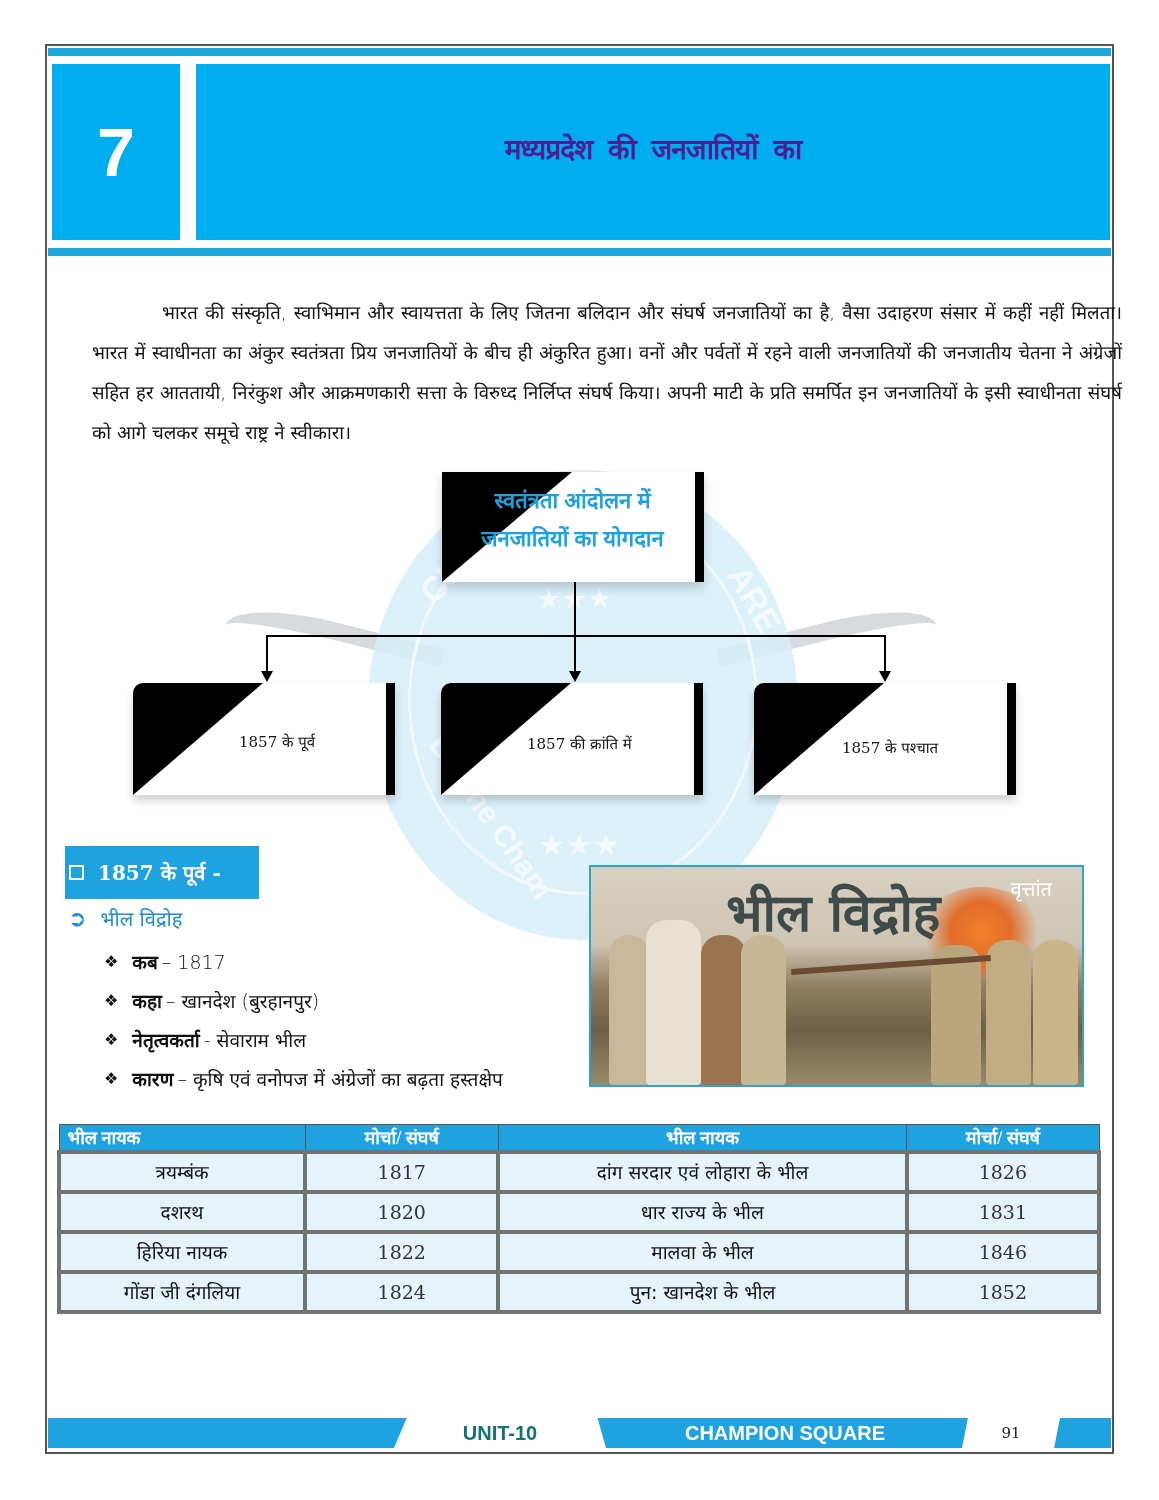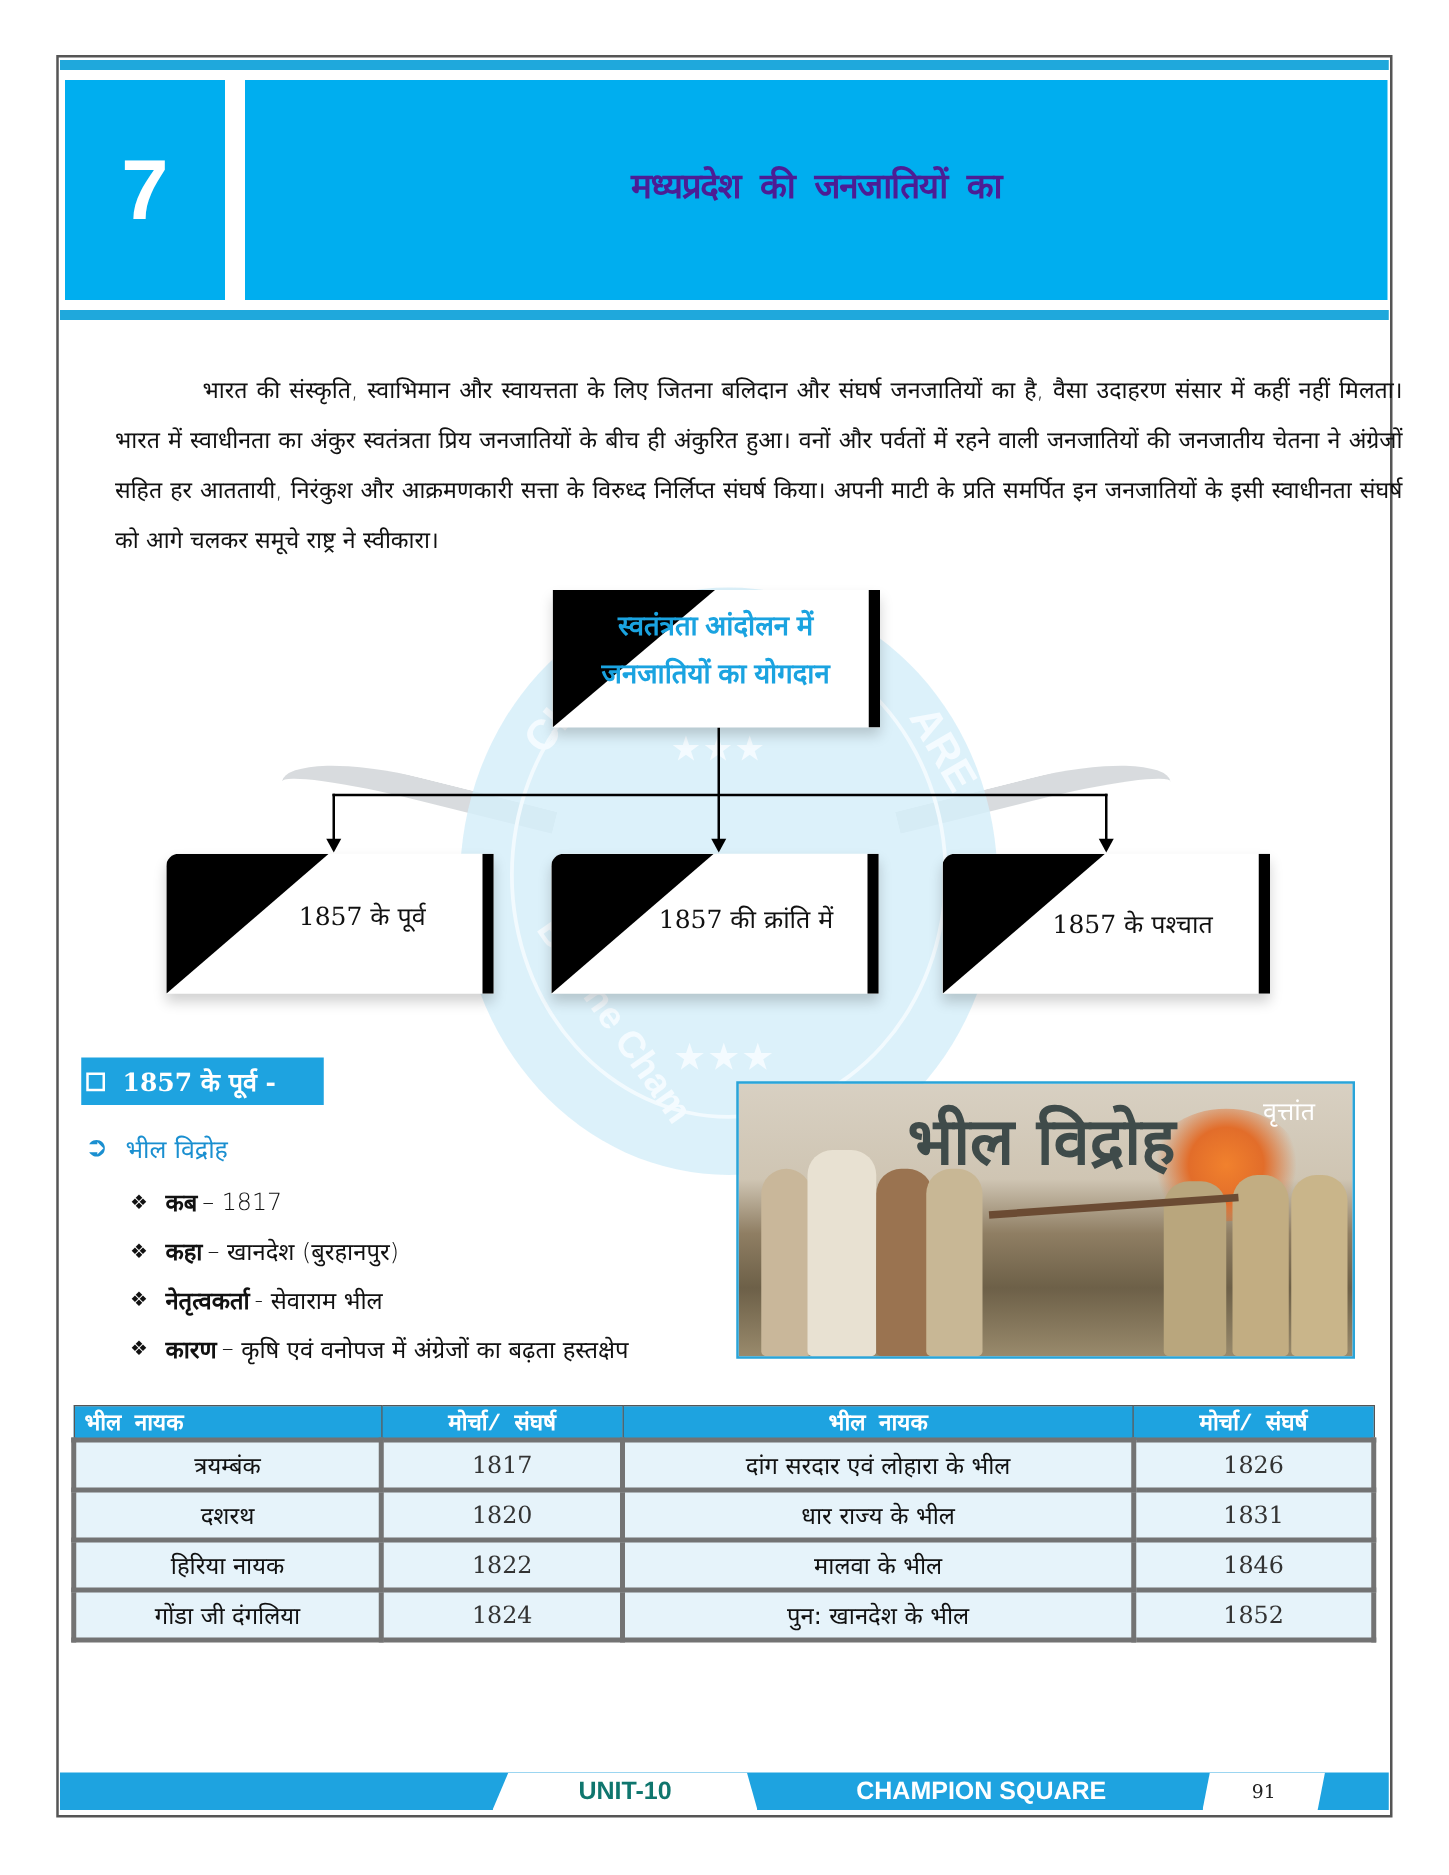--- a/index.html
+++ b/index.html
@@ -27,27 +27,27 @@
   .wm-text { position: absolute; color: #f4fbff; font-family: "Liberation Sans", sans-serif; font-weight: 700; font-size: 34px; }
 
   
   .dnode { position: absolute; background: #fff; box-shadow: 0 6px 10px rgba(0,0,0,.18); overflow: hidden; }
   .dnode .tri { position: absolute; left: 0; top: 0; width: 100%; height: 100%; }
   .dnode .rbar { position: absolute; right: 0; top: 0; width: 9px; height: 100%; background: #000; }
   .dnode .lbl { position: absolute; z-index: 2; }
   .root { left: 442px; top: 472px; width: 262px; height: 110px; }
   .root .lbl { left: 0; right: 12px; top: 10px; text-align: center; color: #1aa3e0; font-family: "Liberation Sans", sans-serif; font-weight: 700; font-size: 22px; line-height: 38px; margin-left: 11px; }
   .child { top: 683px; width: 262px; height: 112px; border-top-left-radius: 10px; }
-  .child .lbl { font-size: 20px; color: #111; }
+  .child .lbl { font-size: 15px; color: #111; margin-top: 12px; }
   .c1 { left: 133px; } .c2 { left: 441px; } .c3 { left: 754px; }
   .line { position: absolute; background: #000; }
   .arrow { position: absolute; width: 0; height: 0; border-left: 6px solid transparent; border-right: 6px solid transparent; border-top: 11px solid #000; }
 
   
-  .sec { position: absolute; left: 65px; top: 846px; width: 194px; height: 38px; background: #1ea3e0; display: flex; align-items: center; padding-left: 4px; }
+  .sec { position: absolute; left: 65px; top: 846px; width: 194px; height: 53px; background: #1ea3e0; display: flex; align-items: center; padding-left: 4px; }
   .sec-box { width: 15px; height: 15px; border: 2px solid #fff; margin-right: 14px; }
   .sec-lbl { color: #fff; font-weight: 700; font-size: 20px; }
 
   .sub { position: absolute; left: 68px; top: 905px; display: flex; align-items: center; }
   .sub-arrow { color: #1a8fd0; font-size: 22px; font-weight: 700; margin-right: 14px; font-family: "DejaVu Sans", sans-serif; }
   .sub-lbl { color: #1a8fd0; font-size: 20px; font-family: "DejaVu Sans", sans-serif; }
 
   .bullets { position: absolute; left: 104px; top: 942px; list-style: none; }
   .bullets li { height: 39px; display: flex; align-items: center; font-size: 19px; font-family: "DejaVu Sans", sans-serif; font-weight: 300; }
   .bullets .dia { font-size: 16px; margin-right: 14px; }
@@ -56,21 +56,21 @@
   
   .pic { position: absolute; left: 589px; top: 865px; width: 495px; height: 222px; border: 2px solid #2aa4d8; overflow: hidden;
     background: linear-gradient(180deg, #d8d0c2 0%, #cfc5b3 35%, #8f7e63 55%, #6d6048 75%, #998a6c 100%); }
   .pic-fire { position: absolute; left: 330px; top: 20px; width: 120px; height: 90px; border-radius: 50%; background: radial-gradient(circle, #f1812d 0%, #e26d2a 40%, rgba(140,120,110,0) 75%); }
   .pic-title { position: absolute; left: 135px; top: 8px; font-size: 52px; font-weight: 700; color: #3f4b4a; font-family: "DejaVu Sans", sans-serif; }
   .pic-tag { position: absolute; right: 30px; top: 8px; font-size: 20px; color: #fff; font-family: "DejaVu Sans", sans-serif; }
   .fig { position: absolute; bottom: 0; border-radius: 20px 20px 4px 4px; }
 
   
   table.t { position: absolute; left: 57px; top: 1124px; width: 1044px; border-collapse: collapse; }
-  .t th { background: #1ea3e0; color: #fff; font-weight: 700; font-size: 18px; height: 27px; border: 1px solid #555; font-family: Liberation Mono, monospace; margin-left: 22px; }
+  .t th { background: #1ea3e0; color: #fff; font-weight: 700; font-size: 18px; height: 27px; border: 1px solid #555; font-family: Liberation Serif, serif; margin-left: 22px; }
   .t td { background: #e6f3fa; height: 40px; border: 4px solid #737373; text-align: center; font-size: 19px; font-family: "DejaVu Sans", sans-serif; }
   .t td.n { font-family: "DejaVu Serif", serif; font-weight: 300; color: #333; }
   .t th.l { text-align: left; padding-left: 8px; }
 
   
   .ftr { position: absolute; left: 48px; top: 1418px; width: 1063px; height: 30px; background: #1ea3e0; }
   .ftr-unit { position: absolute; left: 394px; top: 1418px; width: 212px; height: 30px; background: #fff; clip-path: polygon(6% 0, 96% 0, 100% 100%, 0 100%); display: flex; align-items: center; justify-content: center; font-family: "Liberation Sans", sans-serif; font-weight: 700; font-size: 20px; color: #0f766e; }
   .ftr-brand { position: absolute; left: 620px; top: 1418px; width: 330px; height: 30px; display: flex; align-items: center; justify-content: center; font-family: "Liberation Sans", sans-serif; font-weight: 700; font-size: 20px; color: #fff; }
   .ftr-page { position: absolute; left: 962px; top: 1418px; width: 98px; height: 30px; background: #fff; clip-path: polygon(6% 0, 100% 0, 94% 100%, 0 100%); display: flex; align-items: center; justify-content: center; font-size: 15px; color: #222; }
 </style>

